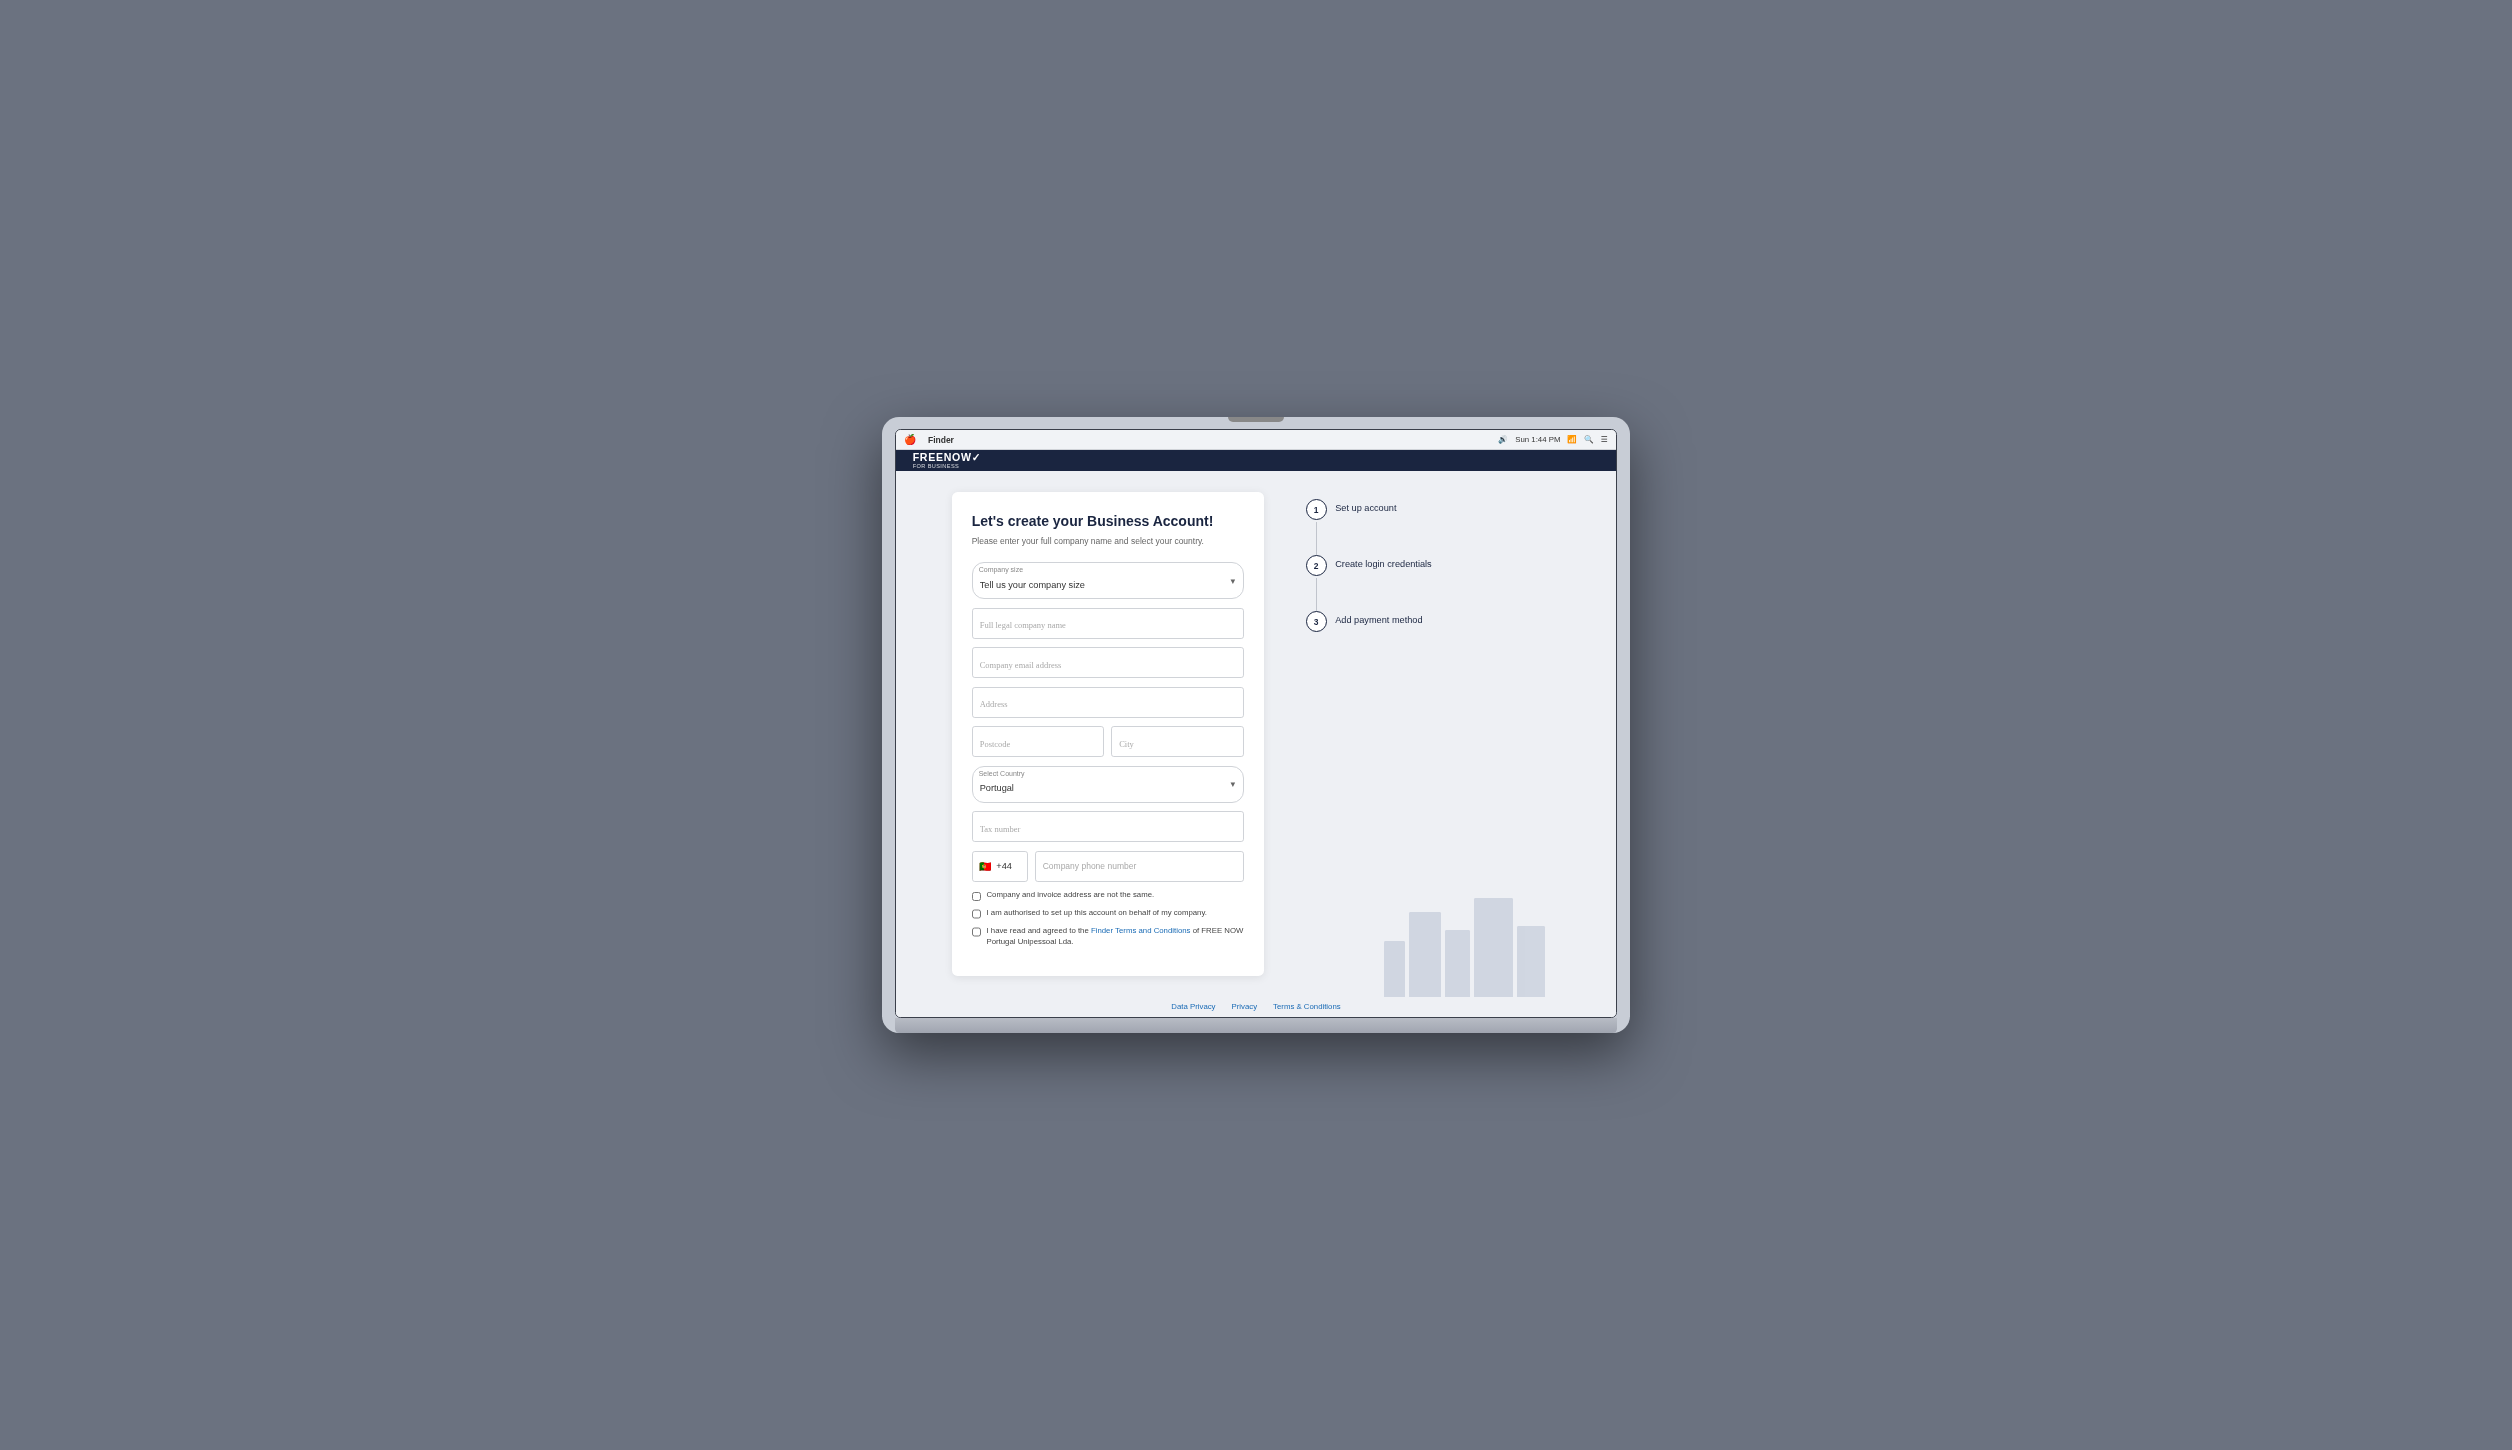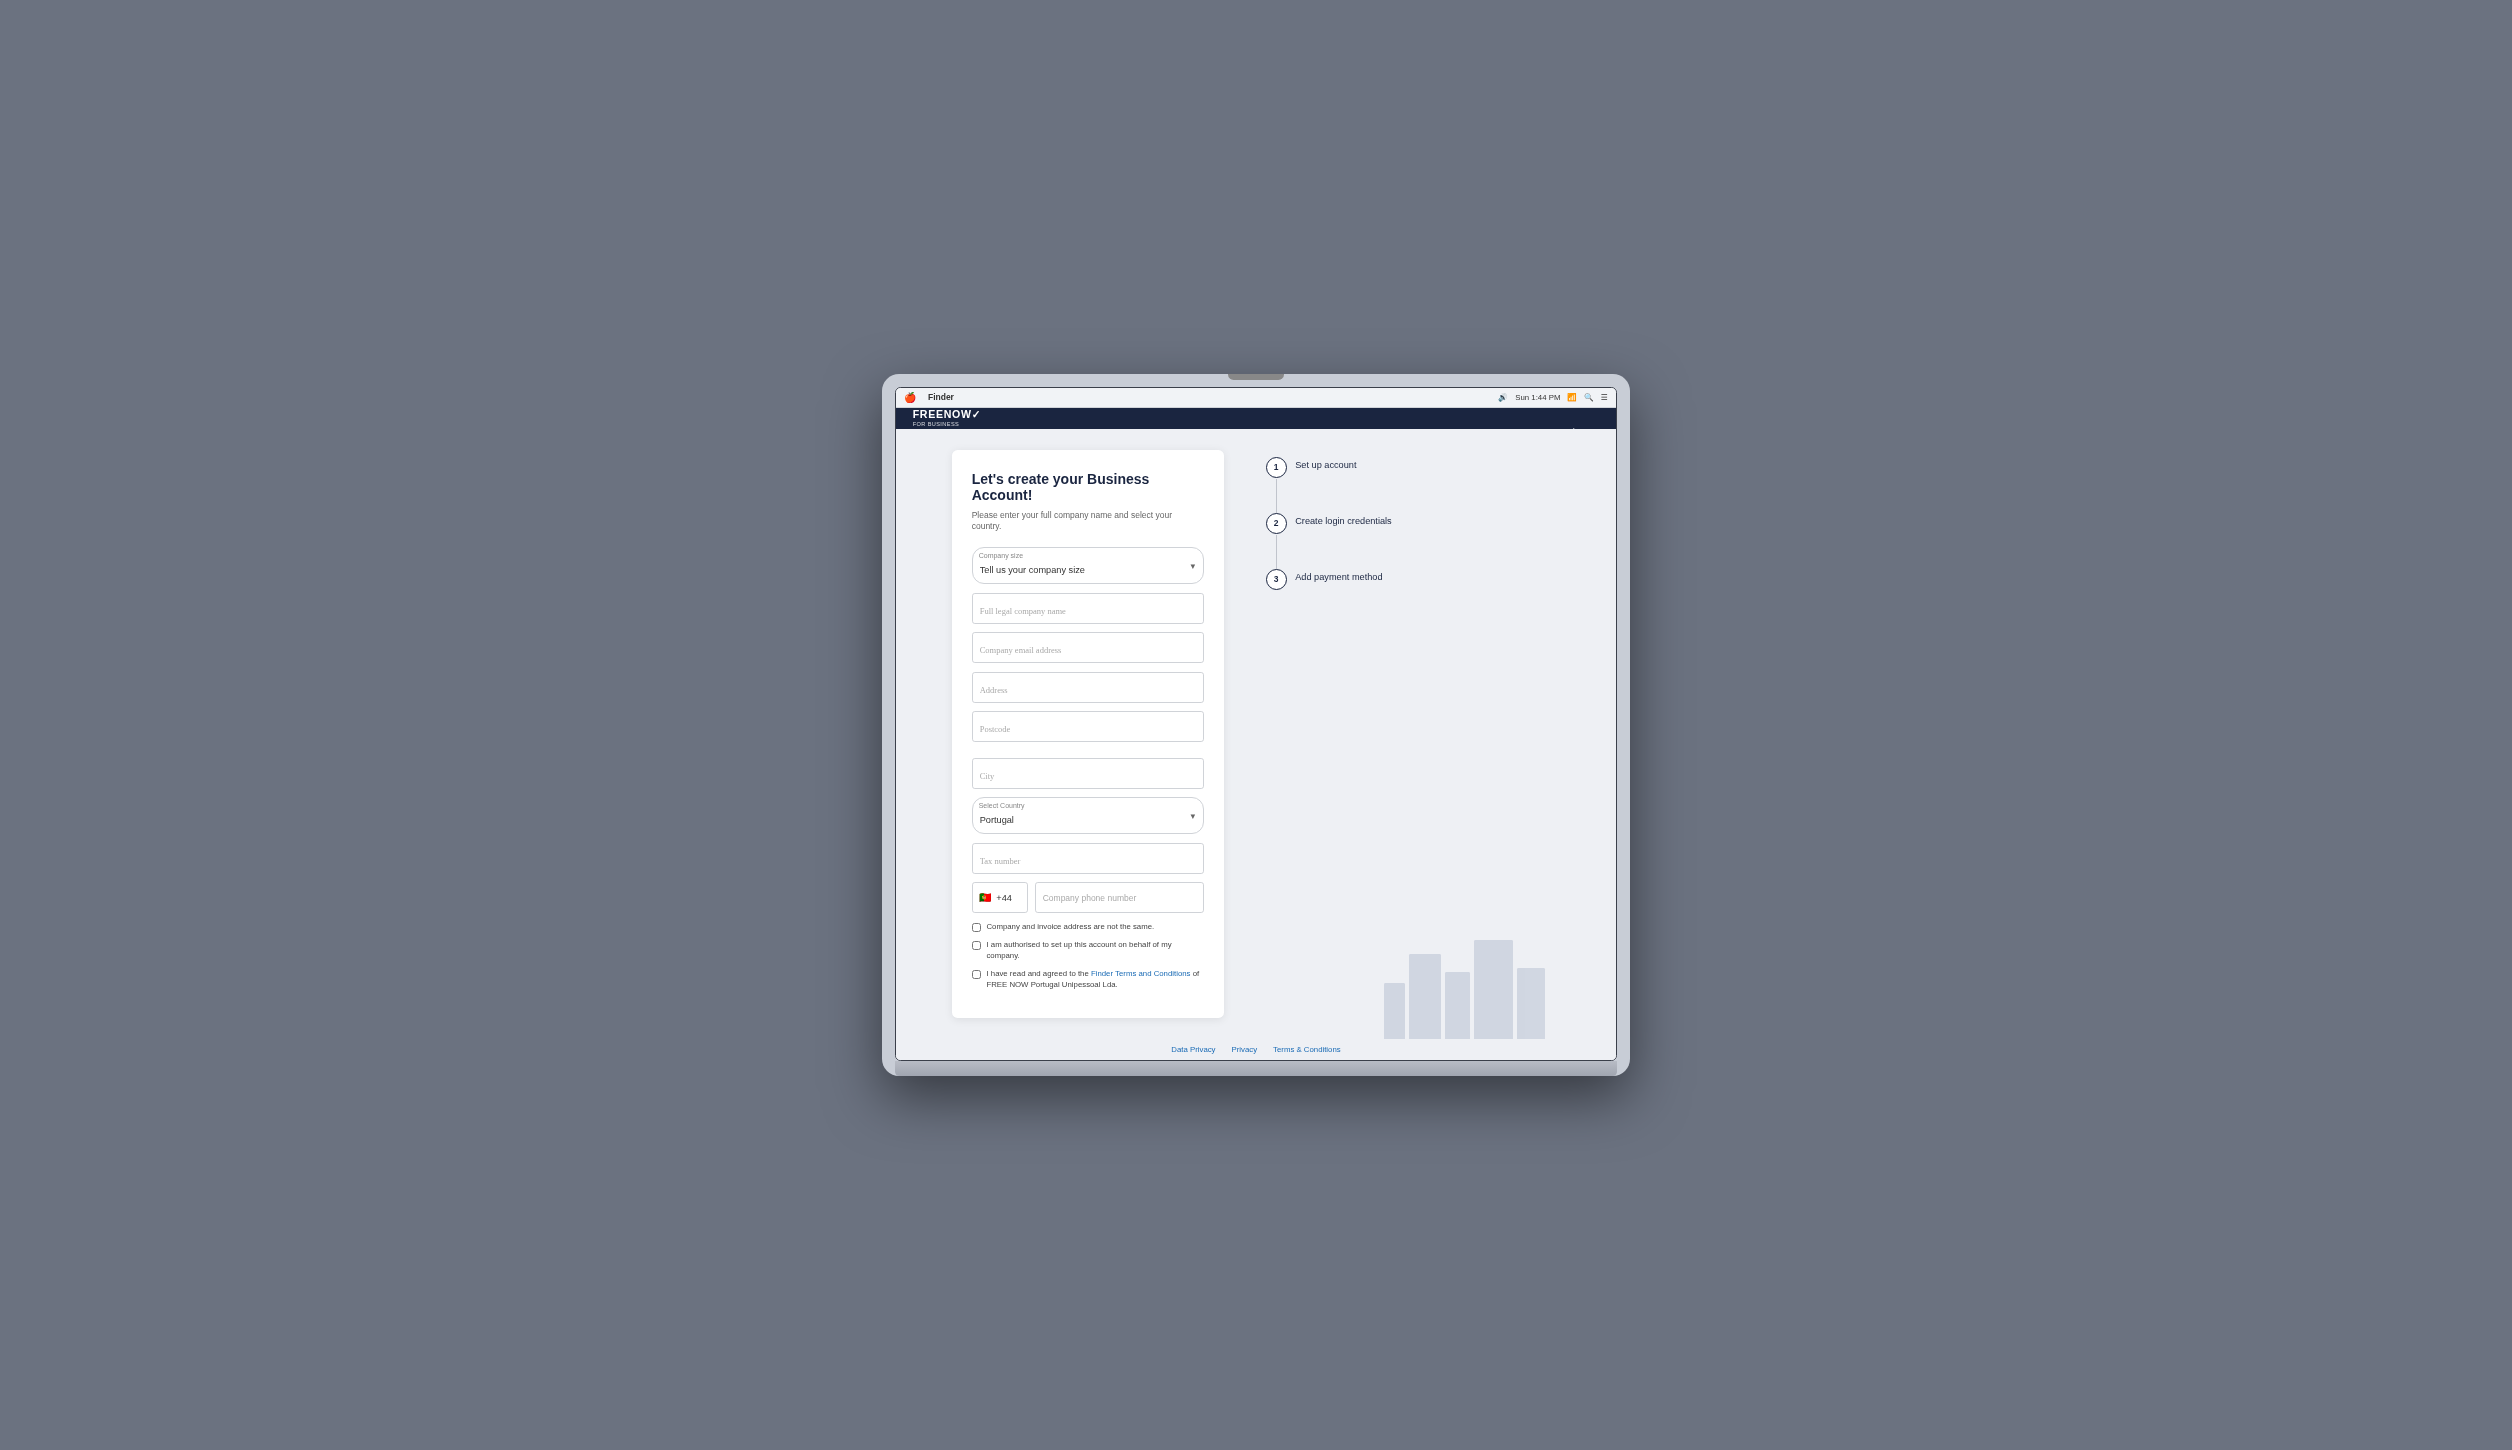--- a/index.html
+++ b/index.html
@@ -116,21 +116,21 @@
       gap: 42px;
       min-height: 346px;
       position: relative;
     }
 
     
     .form-card {
       background: white;
       border-radius: 5.6px;
       padding: 21px 20px;
-      width: 272px;
+      width: 312px;
       flex-shrink: 0;
       box-shadow: 0 1.4px 8.5px rgba(0,0,0,0.08);
     }
 
     .form-title {
       font-size: 14px;
       font-weight: 700;
       color: #1a2540;
       margin-bottom: 7px;
     }
@@ -199,21 +199,20 @@
       position: absolute;
       top: 4.2px;
       left: 7px;
       pointer-events: none;
       z-index: 1;
     }
 
     .row-two {
       display: flex;
       gap: 7px;
-      flex-direction: column;
     }
 
     .row-two .form-group {
       flex: 1;
     }
 
     .phone-row {
       display: flex;
       gap: 7px;
     }

